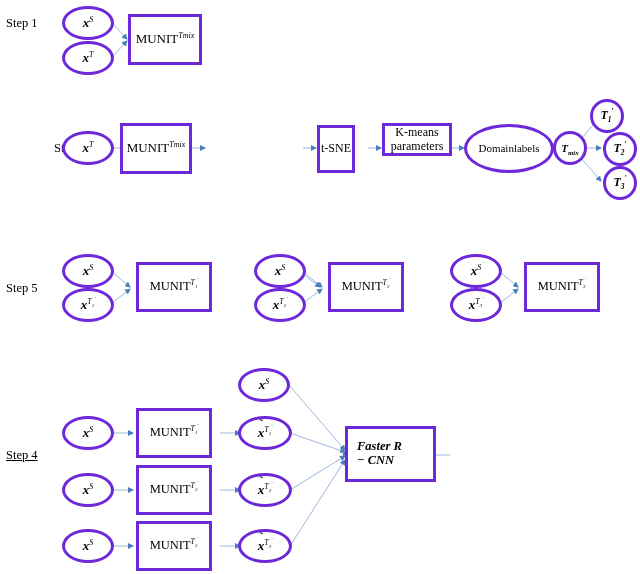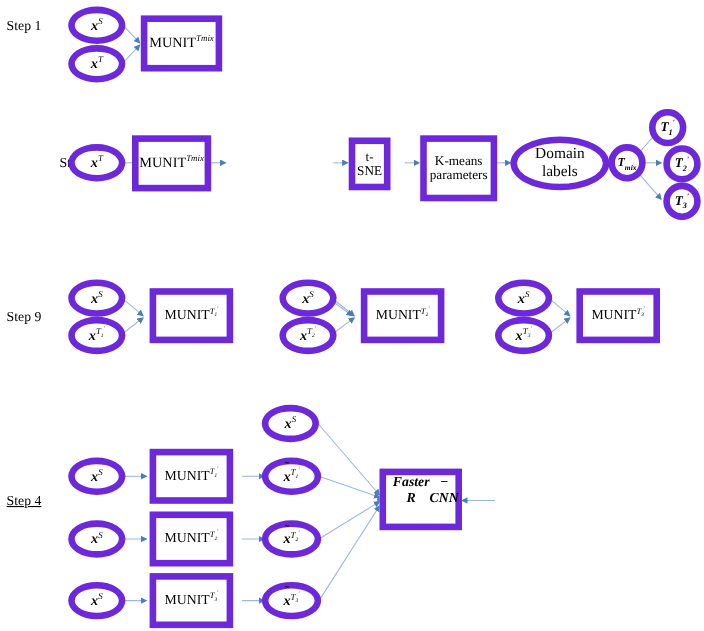--- a/index.html
+++ b/index.html
@@ -24,21 +24,21 @@
   }
   .node {
     position: absolute;
     box-sizing: border-box;
     display: flex;
     align-items: center;
     justify-content: center;
     text-align: center;
     color: #000;
     background: #ffffff;
-    border: 6px solid #6d28d9;
+    border: 3px solid #6d28d9;
     line-height: 1.1;
   }
   .node.rect { border-radius: 0; }
   .node.ellipse { border-radius: 50%; }
   .node.circle { border-radius: 50%; }
   .steplabel {
     position: absolute;
     color: #000;
     font-size: 12.5px;
     white-space: nowrap;
@@ -117,21 +117,21 @@
       <path d="M290,490 L345,456" marker-end=""></path>
       <path d="M290,546 L345,460" marker-end=""></path>
 
       <path d="M450,455 L420,455"></path>
     </g>
     <circle cx="346" cy="454" r="3.2" fill="#4A7EBB"></circle>
   </svg>
 
   <div class="steplabel" style="left:6px; top:16px;">Step 1</div>
   <div class="steplabel" style="left:6px; top:141px;margin-left:48px;">Step 2</div>
-  <div class="steplabel" style="left:6px; top:281px;">Step 9</div>
+  <div class="steplabel" style="left:6px; top:281px;">Step 5</div>
   <div class="steplabel" style="left:6px; top:448px;text-decoration:underline;">Step 4</div>
 
   <div class="node ellipse" style="left:62px; top:6px; width:52px; height:34px; font-size:13px;">
     <span class="lbl"><span class="mb">x</span><sup class="mi">S</sup></span>
   </div>
 
   <div class="node ellipse" style="left:62px; top:41px; width:52px; height:34px; font-size:13px;">
     <span class="lbl"><span class="mb">x</span><sup class="mi">T</sup></span>
   </div>
 
@@ -145,26 +145,26 @@
 
   <div class="node rect" style="left:120px; top:123px; width:72px; height:51px; font-size:13px;">
     <span class="lbl"><span>MUNIT</span><sup class="mi">Tmix</sup></span>
   </div>
 
 
   <div class="node rect" style="left:317px; top:125px; width:38px; height:48px; font-size:12px;">
     <span>t-SNE</span>
   </div>
 
-  <div class="node rect" style="left:382px; top:123px; width:70px; height:60px; font-size:12px; flex-direction:column;">
+  <div class="node rect" style="left:382px; top:123px; width:70px; height:33px; font-size:12px; flex-direction:column;">
     <span>K-means</span>
     <span>parameters</span>
   </div>
 
-  <div class="node ellipse" style="left:464px; top:124px; width:90px; height:49px; font-size:14px; flex-direction:column;font-family:Liberation Serif, serif;">
+  <div class="node ellipse" style="left:464px; top:124px; width:90px; height:49px; font-size:11px; flex-direction:row;font-family:Liberation Serif, serif;">
     <span>Domain</span>
     <span>labels</span>
   </div>
 
   <div class="node circle" style="left:553px; top:131px; width:34px; height:34px; font-size:11px;">
     <span class="lbl"><span class="mb">T</span><sub class="mb">mix</sub></span>
   </div>
 
   <div class="node circle" style="left:590px; top:99px; width:34px; height:34px; font-size:12px;">
     <span class="lbl"><span class="mb">T</span><sub class="mb">1</sub><sup class="mb">′</sup></span>
@@ -235,19 +235,19 @@
   <div class="node ellipse" style="left:238px; top:416px; width:54px; height:34px; font-size:13px;">
     <span class="lbl"><span class="tilde-wrap"><span class="tl">˜</span><span class="mb">x</span></span><sup class="mi"><span>T</span><sub>1</sub><sup>′</sup></sup></span>
   </div>
   <div class="node ellipse" style="left:238px; top:473px; width:54px; height:34px; font-size:13px;">
     <span class="lbl"><span class="tilde-wrap"><span class="tl">˜</span><span class="mb">x</span></span><sup class="mi"><span>T</span><sub>2</sub><sup>′</sup></sup></span>
   </div>
   <div class="node ellipse" style="left:238px; top:529px; width:54px; height:34px; font-size:13px;">
     <span class="lbl"><span class="tilde-wrap"><span class="tl">˜</span><span class="mb">x</span></span><sup class="mi"><span>T</span><sub>3</sub><sup>′</sup></sup></span>
   </div>
 
-  <div class="node rect" style="left:345px; top:426px; width:75px; height:56px; font-size:12.5px; flex-direction:row; align-items:flex-start; padding-left:9px;">
+  <div class="node rect" style="left:345px; top:426px; width:91px; height:56px; font-size:12.5px; flex-direction:column; align-items:flex-start; padding-left:9px;">
     <span class="mb">Faster R</span>
     <span class="mb">− CNN</span>
   </div>
 
 
 </div>
 
 </body></html>

